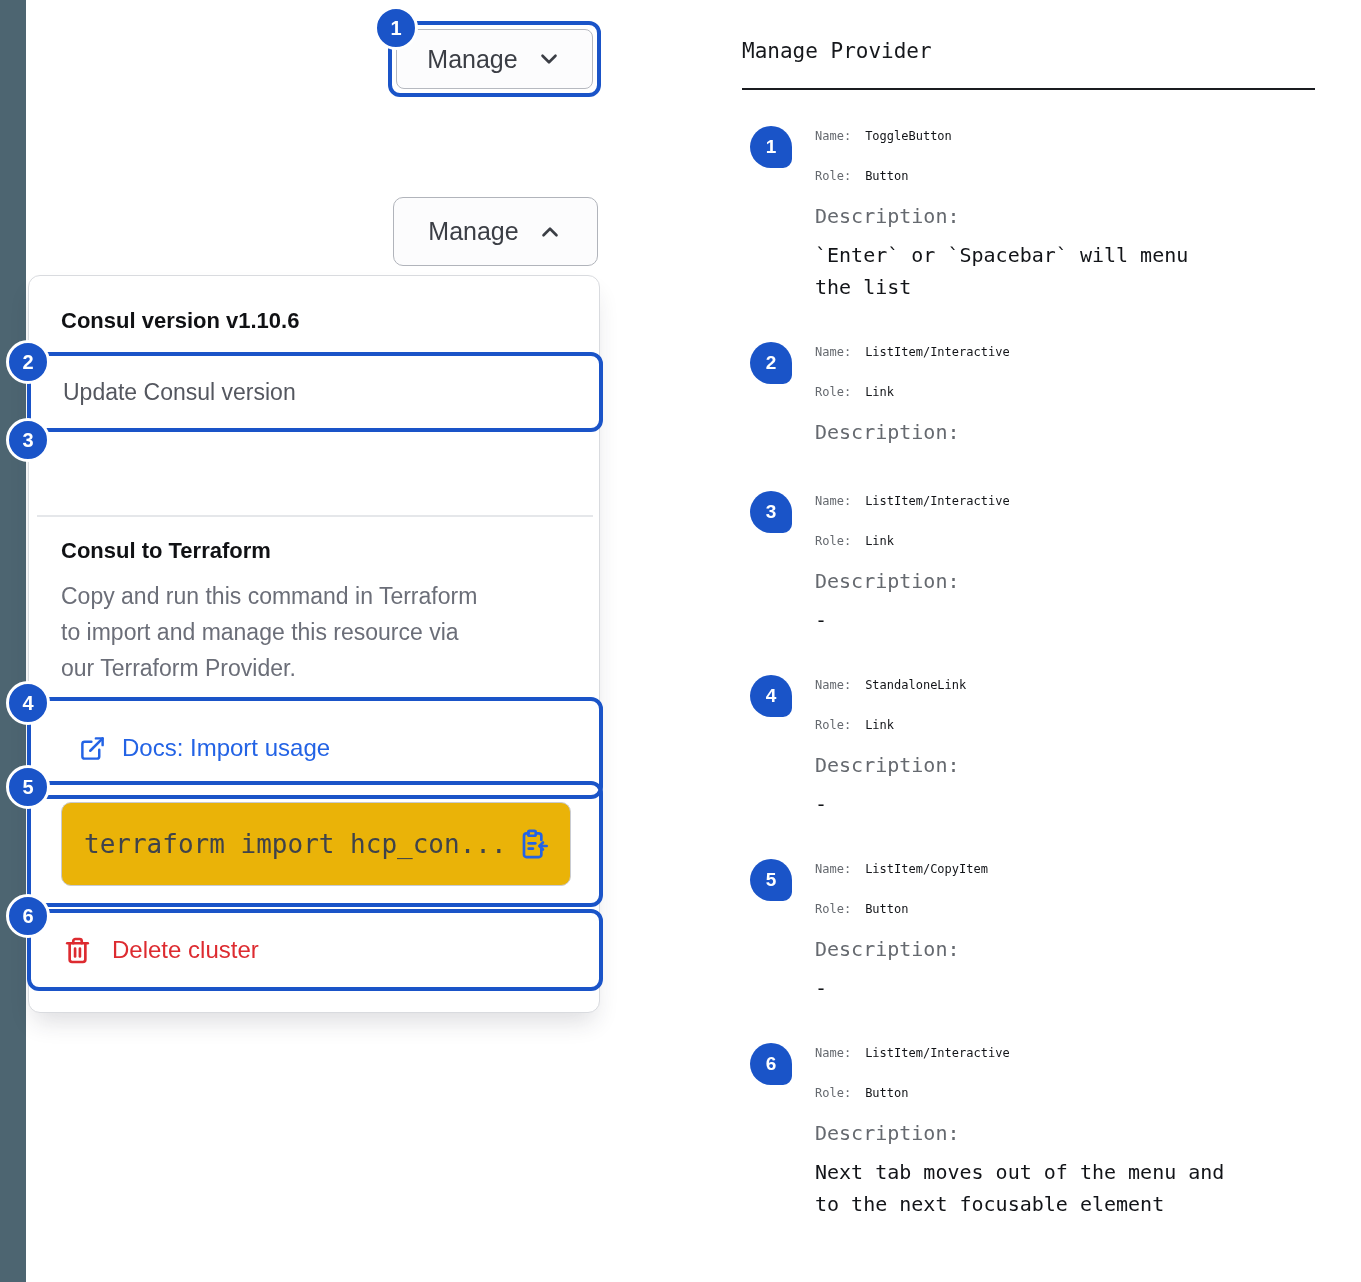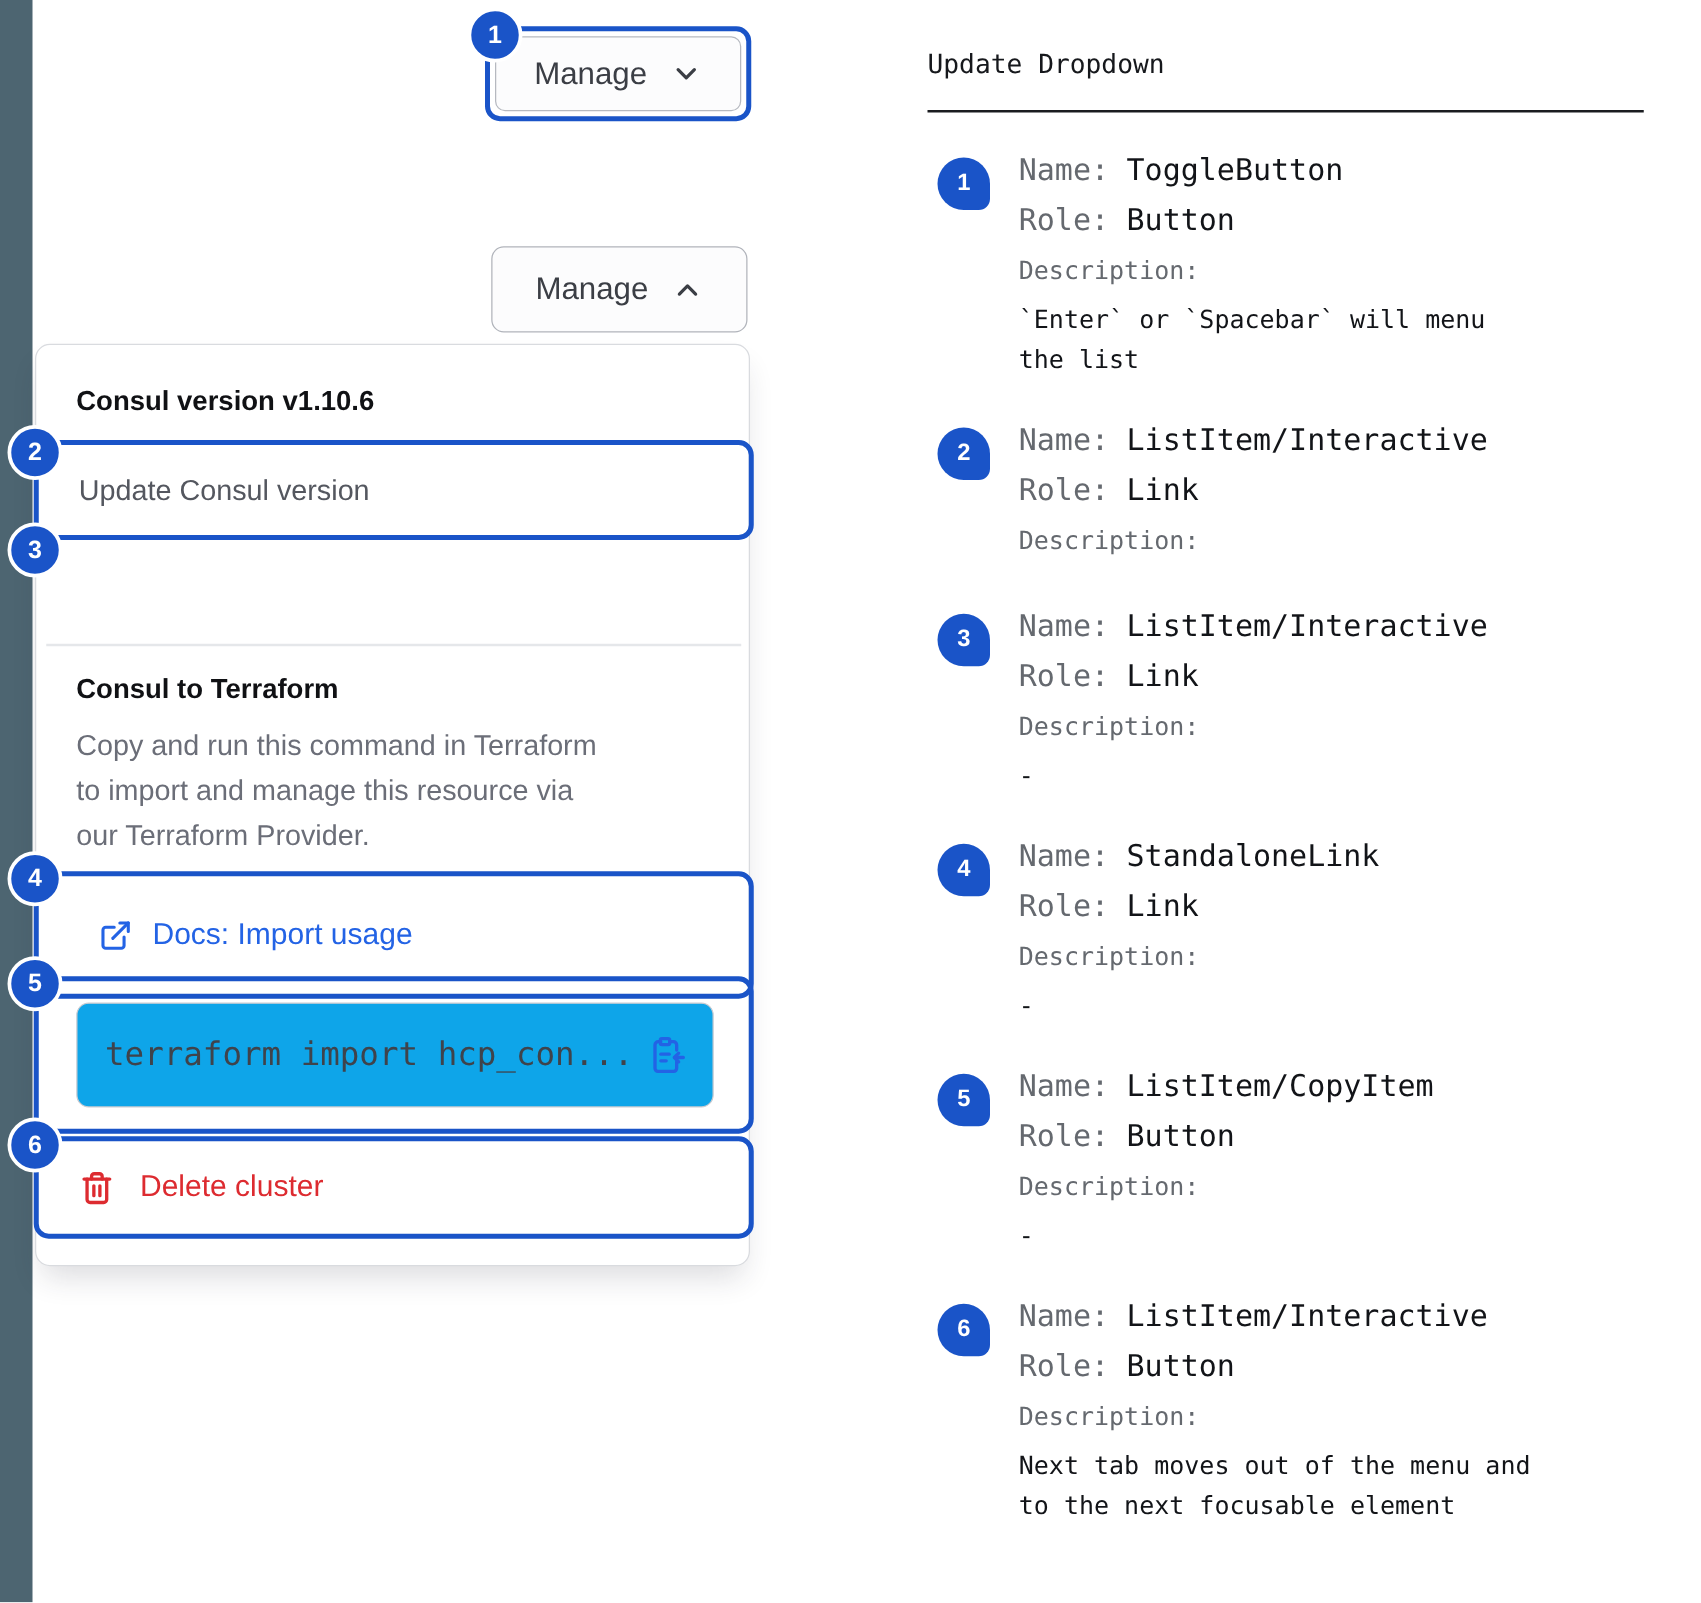--- a/index.html
+++ b/index.html
@@ -49,21 +49,21 @@
   .dd-item-label{font-size:23px;color:var(--item-gray);}
   .divider{position:absolute;left:8px;top:239px;width:556px;height:2px;background:#e5e7ea;}
   .import-title{position:absolute;left:32px;top:262px;font-size:22px;font-weight:bold;color:var(--ink);}
   .import-para{position:absolute;left:32px;top:302px;width:520px;font-size:23px;
     line-height:36px;color:var(--para-gray);white-space:pre-line;}
   .docs-link{display:flex;align-items:center;gap:16px;color:var(--link);
     font-size:24px;font-weight:500;cursor:pointer;}
   .icon-ext{width:27px;height:27px;stroke:var(--link);stroke-width:2.2;fill:none;
     stroke-linecap:round;stroke-linejoin:round;}
   .code-field{margin-left:30px;width:510px;height:84px;border:1.5px solid #c9cbd1;border-radius:10px;
-    display:flex;align-items:center;justify-content:space-between;padding:0 22px;background:#0ea5e9;}
+    display:flex;align-items:center;justify-content:space-between;padding:0 22px;background:#eab308;}
   .code-text{font-family:"DejaVu Sans Mono",monospace;font-size:26px;color:#3f434b;white-space:nowrap;}
   .icon-copy{width:32px;height:32px;stroke:var(--link);stroke-width:2;fill:none;
     stroke-linecap:round;stroke-linejoin:round;cursor:pointer;}
   .delete-row{display:flex;align-items:center;gap:20px;color:var(--red);
     font-size:24px;font-weight:500;cursor:pointer;}
   .icon-trash{width:29px;height:29px;stroke:var(--red);stroke-width:2.2;fill:none;
     stroke-linecap:round;stroke-linejoin:round;}
 
   
   .num-badge{position:absolute;width:44px;height:44px;border-radius:50%;
@@ -80,21 +80,21 @@
   
   .spec{position:absolute;left:742px;top:36px;width:580px;
     font-family:"DejaVu Sans Mono",monospace;color:var(--mono-val);}
   .spec-title{font-size:21px;color:#16181c;line-height:30px;}
   .spec-rule{width:573px;height:2px;background:#1a1c20;border:none;margin-top:22px;margin-bottom:26px;}
   .spec-item{position:relative;padding-left:73px;margin-bottom:29px;}
   .spec-badge{position:absolute;left:8px;top:10px;width:42px;height:42px;
     background:var(--blue);border-radius:50% 50% 9px 50%;
     display:flex;align-items:center;justify-content:center;
     color:#fff;font-family:"Liberation Sans",sans-serif;font-size:19px;font-weight:bold;}
-  .spec-row{font-size:24px;line-height:40px;white-space:nowrap;}
+  .spec-row{font-size:12px;line-height:40px;white-space:nowrap;}
   .spec-lbl{color:var(--mono-lbl);}
   .spec-val{color:var(--mono-val);margin-left:14px;}
   .spec-desc-lbl{font-size:20px;line-height:40px;color:var(--mono-lbl);}
   .spec-desc{font-size:20px;line-height:32px;color:var(--mono-val);white-space:pre-line;margin-top:3px;}
 </style>
 </head>
 <body>
 
 <div id="canvas">
 
@@ -179,21 +179,21 @@
     </div>
   </div>
 
   <div class="num-badge nb-2">2</div>
   <div class="num-badge nb-3">3</div>
   <div class="num-badge nb-4">4</div>
   <div class="num-badge nb-5">5</div>
   <div class="num-badge nb-6">6</div>
 
   <div class="spec">
-    <div class="spec-title">Update Dropdown</div>
+    <div class="spec-title">Manage Provider</div>
     <hr class="spec-rule">
 
     <div class="spec-item">
       <div class="spec-badge">1</div>
       <div class="spec-row"><span class="spec-lbl">Name:</span><span class="spec-val">ToggleButton</span></div>
       <div class="spec-row"><span class="spec-lbl">Role:</span><span class="spec-val">Button</span></div>
       <div class="spec-desc-lbl">Description:</div>
       <div class="spec-desc">`Enter` or `Spacebar` will menu
 the list</div>
     </div>

